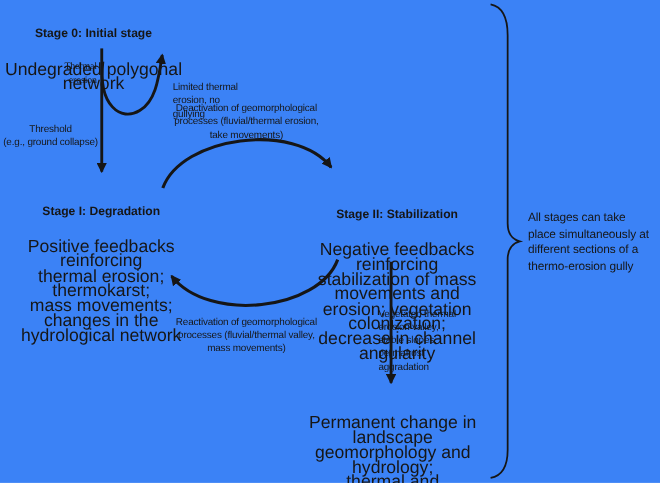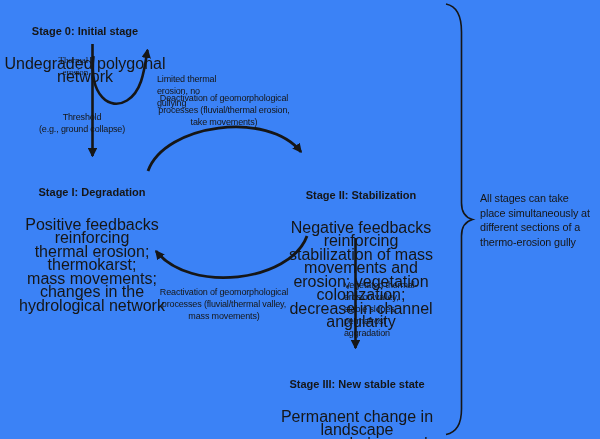--- a/index.html
+++ b/index.html
@@ -16,21 +16,21 @@
   .right{text-align:right;}
   .center{text-align:center;}
   .note{font-size:10.8px;line-height:14.6px;letter-spacing:-0.1px;}
   
   #stage0{left:0px;  top:7px;  width:170px;}
   #stage1{left:2px;  top:168px;width:180px;}
   #stage2{left:266px;top:171px;width:190px;}
   #stage3{left:262px;top:360px;width:190px;}
   #lbl-thermal   {left:28px; top:54px; width:60px;font-family:Liberation Serif, serif;}
   #lbl-limited   {left:157px;top:52px; width:80px;margin-top:21px;}
-  #lbl-threshold {left:0px;  top:111px;width:92px;padding-left:36px;}
+  #lbl-threshold {left:0px;  top:111px;width:92px;}
   #lbl-deact     {left:139px;top:92px; width:170px;}
   #lbl-react     {left:139px;top:286px;width:170px;}
   #lbl-veg       {left:344px;top:279px;width:95px;}
   #side-note     {left:480px;top:191px;width:122px;}
 </style>
 </head>
 <body>
 
 <div id="figure">
 
@@ -70,21 +70,20 @@
 
   <div id="stage2" class="txt stage">
     <div class="title">Stage II: Stabilization</div>
     <div class="body">Negative feedbacks reinforcing
 stabilization of mass movements and
 erosion; vegetation colonization;
 decrease in channel angularity</div>
   </div>
 
   <div id="stage3" class="txt stage">
-    <div class="title">Stage III: New stable state</div>
     <div class="body">Permanent change in landscape
 geomorphology and hydrology;
 thermal and geocryological states
 similar to stage 0</div>
   </div>
 
   <div id="lbl-thermal" class="txt small right">Thermal
 erosion</div>
 
   <div id="lbl-limited" class="txt small">Limited thermal

